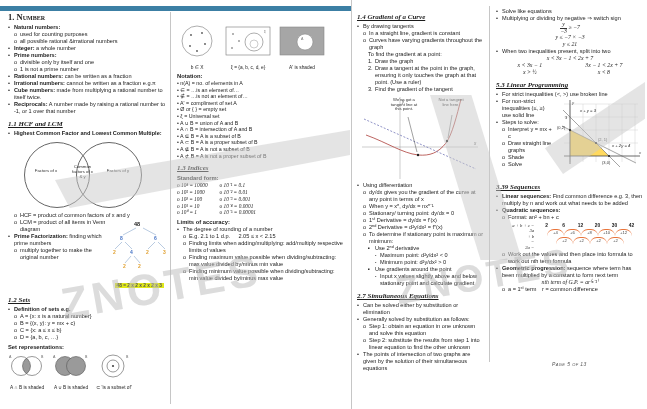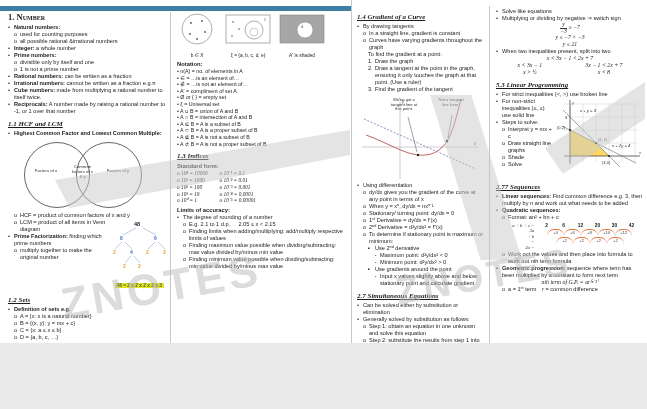--- a/index.html
+++ b/index.html
@@ -1,25 +1,25 @@
 <!DOCTYPE html>
 <html><head>
 <meta charset="utf-8">
 <style>
   html,body{margin:0;padding:0;background:#e9e9e9;}
-  .page{position:relative;width:647px;height:343px;background:#ffffff;overflow:hidden;
+  .page{position:relative;width:647px;height:409px;background:#ffffff;overflow:hidden;
         font-family:"Liberation Sans",sans-serif;color:#1c1c1c;}
   .topbar{position:absolute;left:0;top:6px;width:352px;height:5px;background:#3c7fa4;}
   .vdiv{position:absolute;width:1px;background:#c6c6c6;}
   #d1{left:170px;top:12px;height:392px;}
   #d2{left:351px;top:0;height:409px;}
   #d3{left:489px;top:6px;height:356px;}
   .col{position:absolute;}
   #col1{left:8px;top:12px;width:160px;}
-  #col2{left:177px;top:12px;width:168px;}
+  #col2{left:177px;top:24px;width:168px;}
   #col3{left:357px;top:8px;width:128px;}
   #col4{left:496px;top:8px;width:148px;}
 
   .h-main{font-family:"Liberation Serif",serif;font-size:8.5px;font-weight:bold;
           font-variant:small-caps;margin:0 0 2px 0;}
   .h-sec{font-family:"Liberation Serif",serif;font-size:7px;font-weight:bold;font-style:italic;
          text-decoration:underline;margin:5px 0 2px 0;}
   .h-sub{font-size:5.8px;font-weight:bold;margin:3px 0 1px 0;}
 
   .li{position:relative;font-size:5.6px;line-height:7px;}
@@ -437,21 +437,21 @@
     <div>
         <div class="li l1"><span class="blt">•</span><span>For non-strict inequalities (≤, ≥) use solid line</span></div>
         <div class="li l1"><span class="blt">•</span><span>Steps to solve:</span></div>
         <div class="li l2"><span class="blt">o</span><span>Interpret y = mx + c</span></div>
         <div class="li l2"><span class="blt">o</span><span>Draw straight line graphs</span></div>
         <div class="li l2"><span class="blt">o</span><span>Shade</span></div>
         <div class="li l2"><span class="blt">o</span><span>Solve</span></div>
       </div>
     <div class="clear"></div>
 
-    <div class="h-sec">2.77 Sequences</div>
+    <div class="h-sec">3.39 Sequences</div>
     <div>
         <div class="li l1"><span class="blt">•</span><span class="ld">Linear sequences:</span><span> Find common difference e.g. 3, then multiply by n and work out what needs to be added</span></div>
         <div class="li l1"><span class="blt">•</span><span class="ld">Quadratic sequences:</span></div>
         <div class="li l2"><span class="blt">o</span><span>Format: an² + bn + c</span></div>
       </div>
 
     <div class="seqwrap">
       <div class="seqlabels">
           <div class="seq-lbl">a + b + c =</div>
           <div class="seq-lbl">3a</div>

